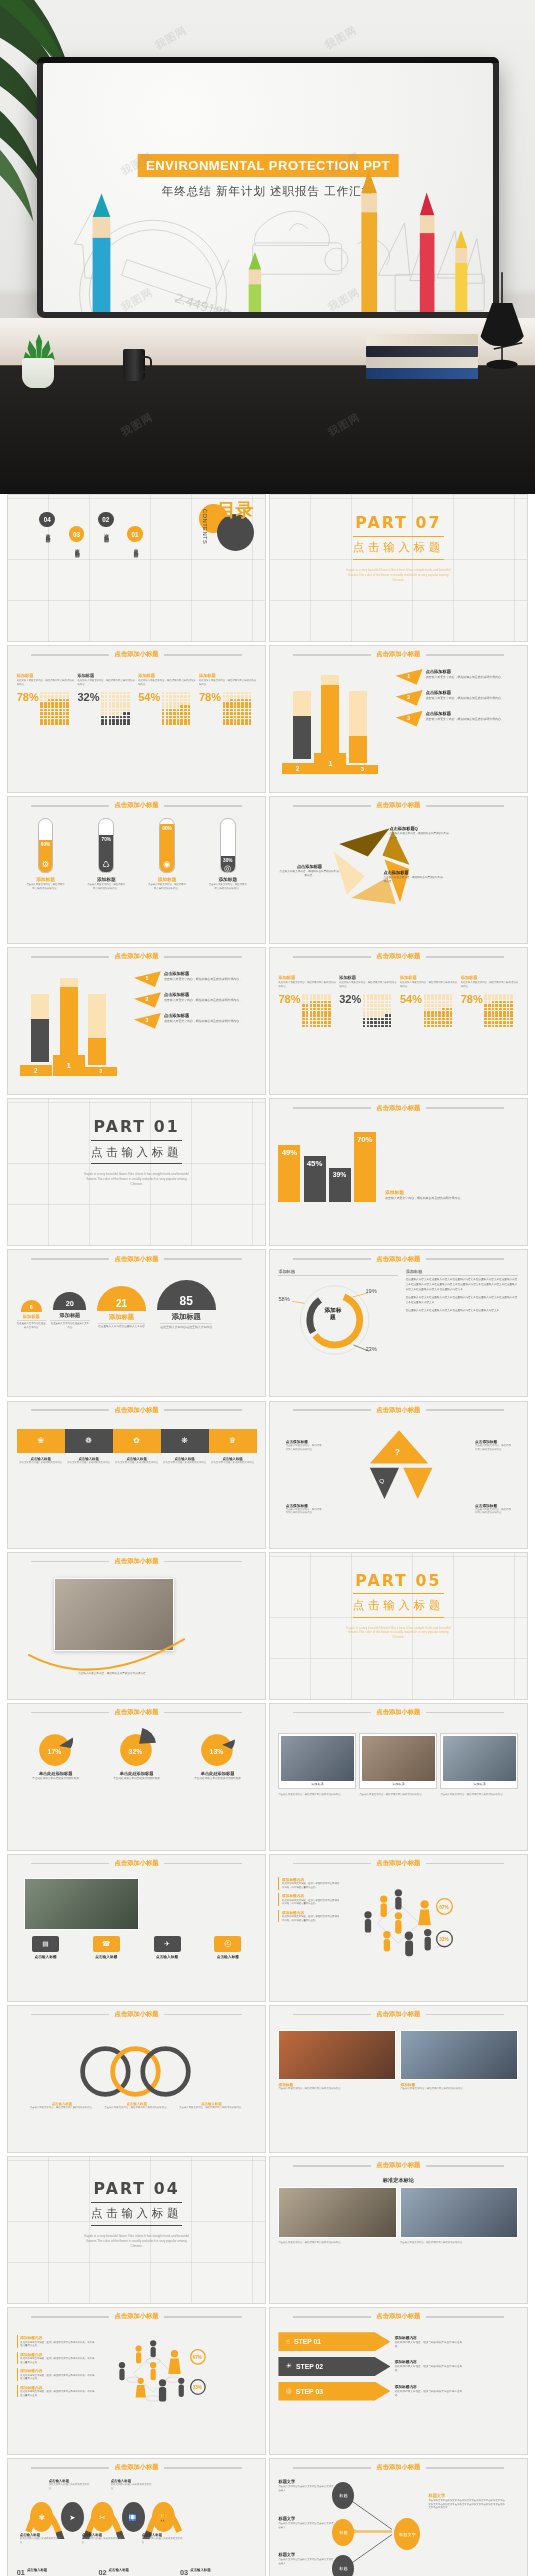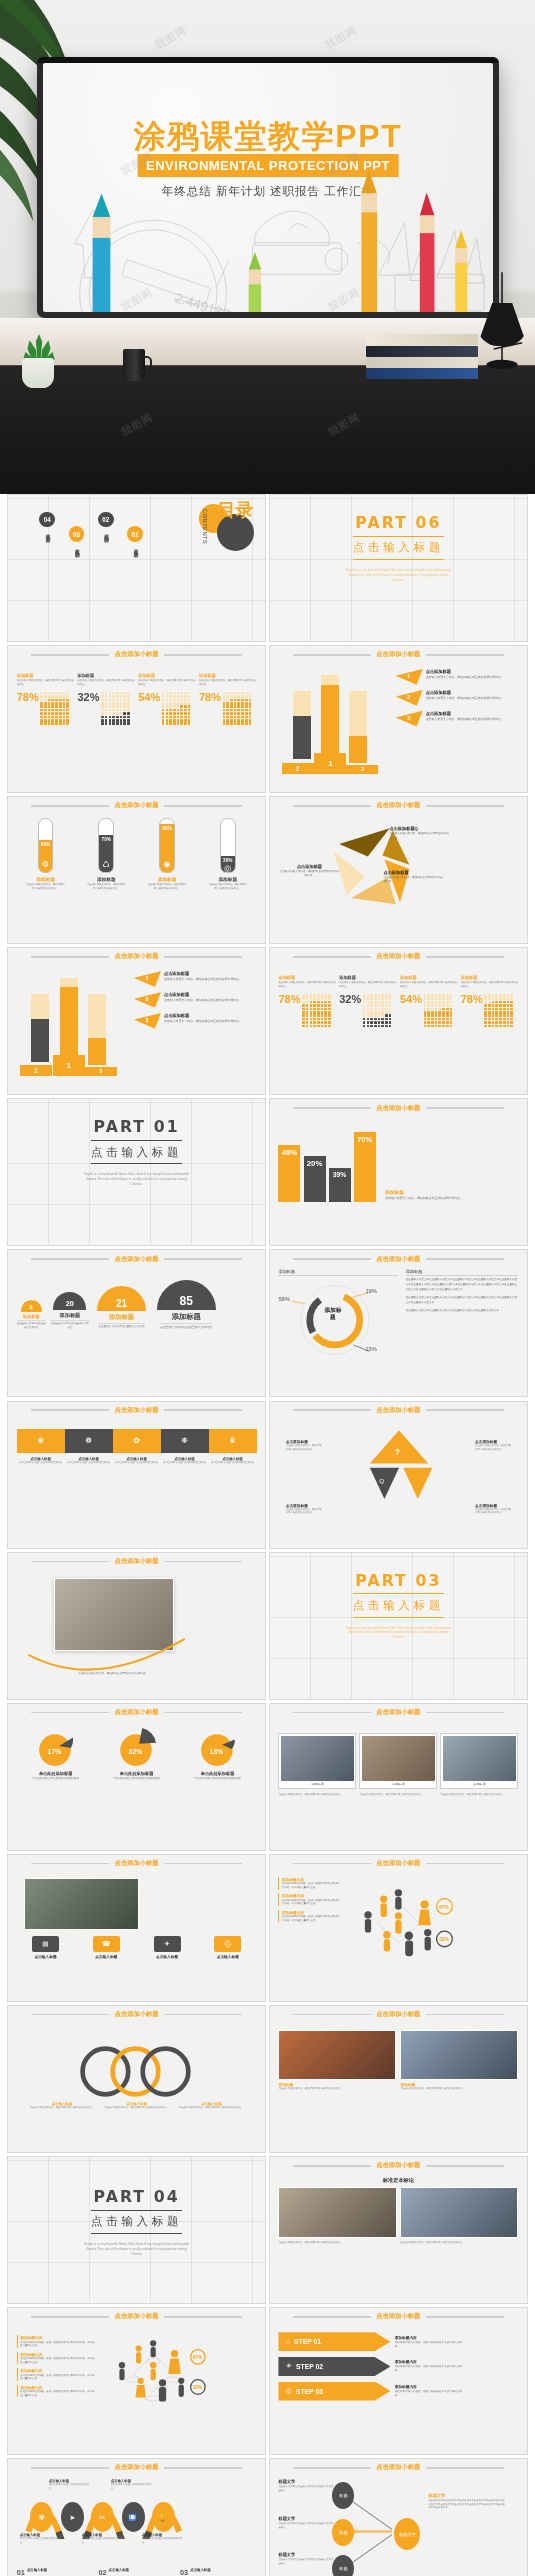--- a/index.html
+++ b/index.html
@@ -246,21 +246,20 @@
             <path d="M700 190 L735 90 L748 190 Z"></path>
             <path d="M752 185 L786 95 L798 185 Z"></path>
             <path d="M800 195 L828 110 L840 195 Z"></path>
             <rect x="672" y="178" width="170" height="70" rx="5"></rect>
             <path d="M250 225 L360 250"></path>
             <path d="M330 205 L355 150"></path>
             <text x="250" y="230" font-size="26" fill="#9a9a9a" stroke="none" transform="rotate(18 250 230)">2.449188</text>
           </g>
         </svg>
 
-        <div class="hero-title">涂鸦课堂教学PPT</div>
         <div class="hero-sub">ENVIRONMENTAL PROTECTION PPT</div>
         <div class="hero-tag">年终总结  新年计划  述职报告  工作汇报</div>
 
         <svg width="100%" height="100%" style="position:absolute;inset:0" viewBox="0 0 861 476">
           <g>
             <polygon points="95,295 112,250 129,295" fill="#19a2b6"></polygon>
             <rect x="95" y="295" width="34" height="40" fill="#f2d9b4"></rect>
             <rect x="95" y="335" width="34" height="145" fill="#2aa5d0"></rect>
             <polygon points="610,250 624,205 640,250" fill="#e5a020"></polygon>
             <rect x="610" y="250" width="30" height="36" fill="#f2d9b4"></rect>
@@ -352,21 +351,21 @@
             <div style="display:flex;flex-direction:column;align-items:center">
               <div style="width:15.7px;height:15.7px;border-radius:50%;background:#4a4a4a;color:#fff;font-size:6.3px;display:flex;align-items:center;justify-content:center;font-weight:bold">04</div>
               <div style="writing-mode:vertical-rl;font-size:4.7px;color:#555;margin-top:2.6px;letter-spacing:0.5px">请在此处输入您的标题</div>
             </div>
           </div>
         </div>
       </div>
 
       <div class="slide paper">
         <div class="sbody part orange" style="top:0">
-          <div class="pt">PART 06</div>
+          <div class="pt">PART 07</div>
           <div class="pline"></div>
           <div class="pz">点击输入标题</div>
           <div class="pline"></div>
           <div class="pen">Kapok is a very beautiful flower.I like it best.It has straight trunk,and beautiful flowers.The color of the flower is usually red,which is very popular among Chinese.</div>
         </div>
       </div>
     </div>
 
     <div class="row">
       <div class="slide">
@@ -1310,21 +1309,21 @@
 
       <div class="slide">
         <div class="shead">
             <span class="ln"></span>
             <span class="tt">点击添加小标题</span>
             <span class="ln"></span>
           </div>
         <div class="sbody">
           <div class="pbars">
             <div class="pbar" style="height:57px;background:#f5a623">49%</div>
-            <div class="pbar" style="height:46px;background:#4e4e4e">20%</div>
+            <div class="pbar" style="height:46px;background:#4e4e4e">45%</div>
             <div class="pbar" style="height:34px;background:#4e4e4e;font-size:6.8px">39%</div>
             <div class="pbar" style="height:70px;background:#f5a623">70%</div>
             <div class="ptext">
               <h4>添加标题</h4>
               <p>点击输入简要文字内容，概括精炼言简意赅的说明分项内容。</p>
             </div>
           </div>
         </div>
       </div>
     </div>
@@ -1490,21 +1489,21 @@
             </svg>
             <div style="position:absolute;left:31px;bottom:6.3px;width:131px;text-align:center">
               <p style="font-size:2.6px;color:#777;line-height:1.6">点击输入简要文字内容，概括精炼言简意赅的说明分项内容。</p>
             </div>
           </div>
         </div>
       </div>
 
       <div class="slide paper">
         <div class="sbody part orange" style="top:0">
-          <div class="pt">PART 03</div>
+          <div class="pt">PART 05</div>
           <div class="pline"></div>
           <div class="pz">点击输入标题</div>
           <div class="pline"></div>
           <div class="pen">Kapok is a very beautiful flower.I like it best.It has straight trunk,and beautiful flowers.The color of the flower is usually red,which is very popular among Chinese.</div>
         </div>
       </div>
     </div>
 
     <div class="row">
       <div class="slide">
@@ -1712,21 +1711,21 @@
               <h5 style="font-size:3.7px;color:#f5a623;margin-top:2.1px">添加标题</h5>
               <p style="font-size:2.4px;color:#888;line-height:1.5">点击输入简要文字内容，概括精炼言简意赅的说明分项内容。</p>
             </div>
           </div>
         </div>
       </div>
     </div>
 
     <div class="row">
       <div class="slide paper">
-        <div class="sbody part dark" style="top:12px">
+        <div class="sbody part dark" style="top:4px">
           <div class="pt">PART 04</div>
           <div class="pline"></div>
           <div class="pz">点击输入标题</div>
           <div class="pline"></div>
           <div class="pen">Kapok is a very beautiful flower.I like it best.It has straight trunk,and beautiful flowers.The color of the flower is usually red,which is very popular among Chinese.</div>
         </div>
       </div>
 
       <div class="slide">
         <div class="shead">

